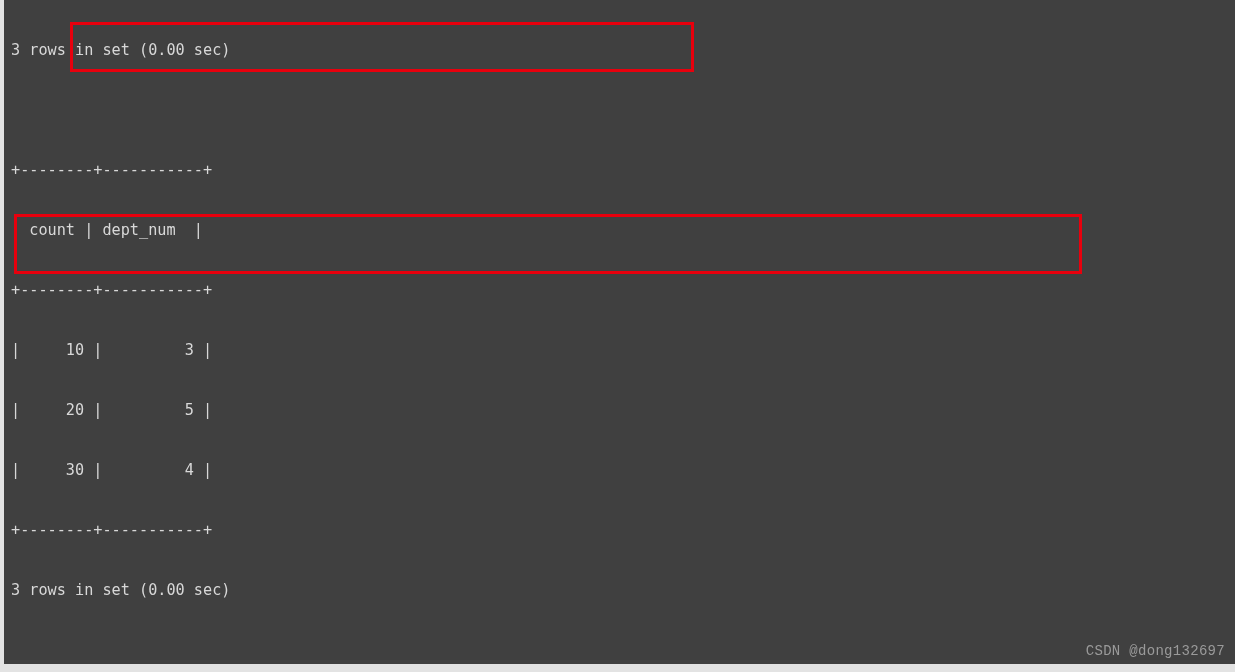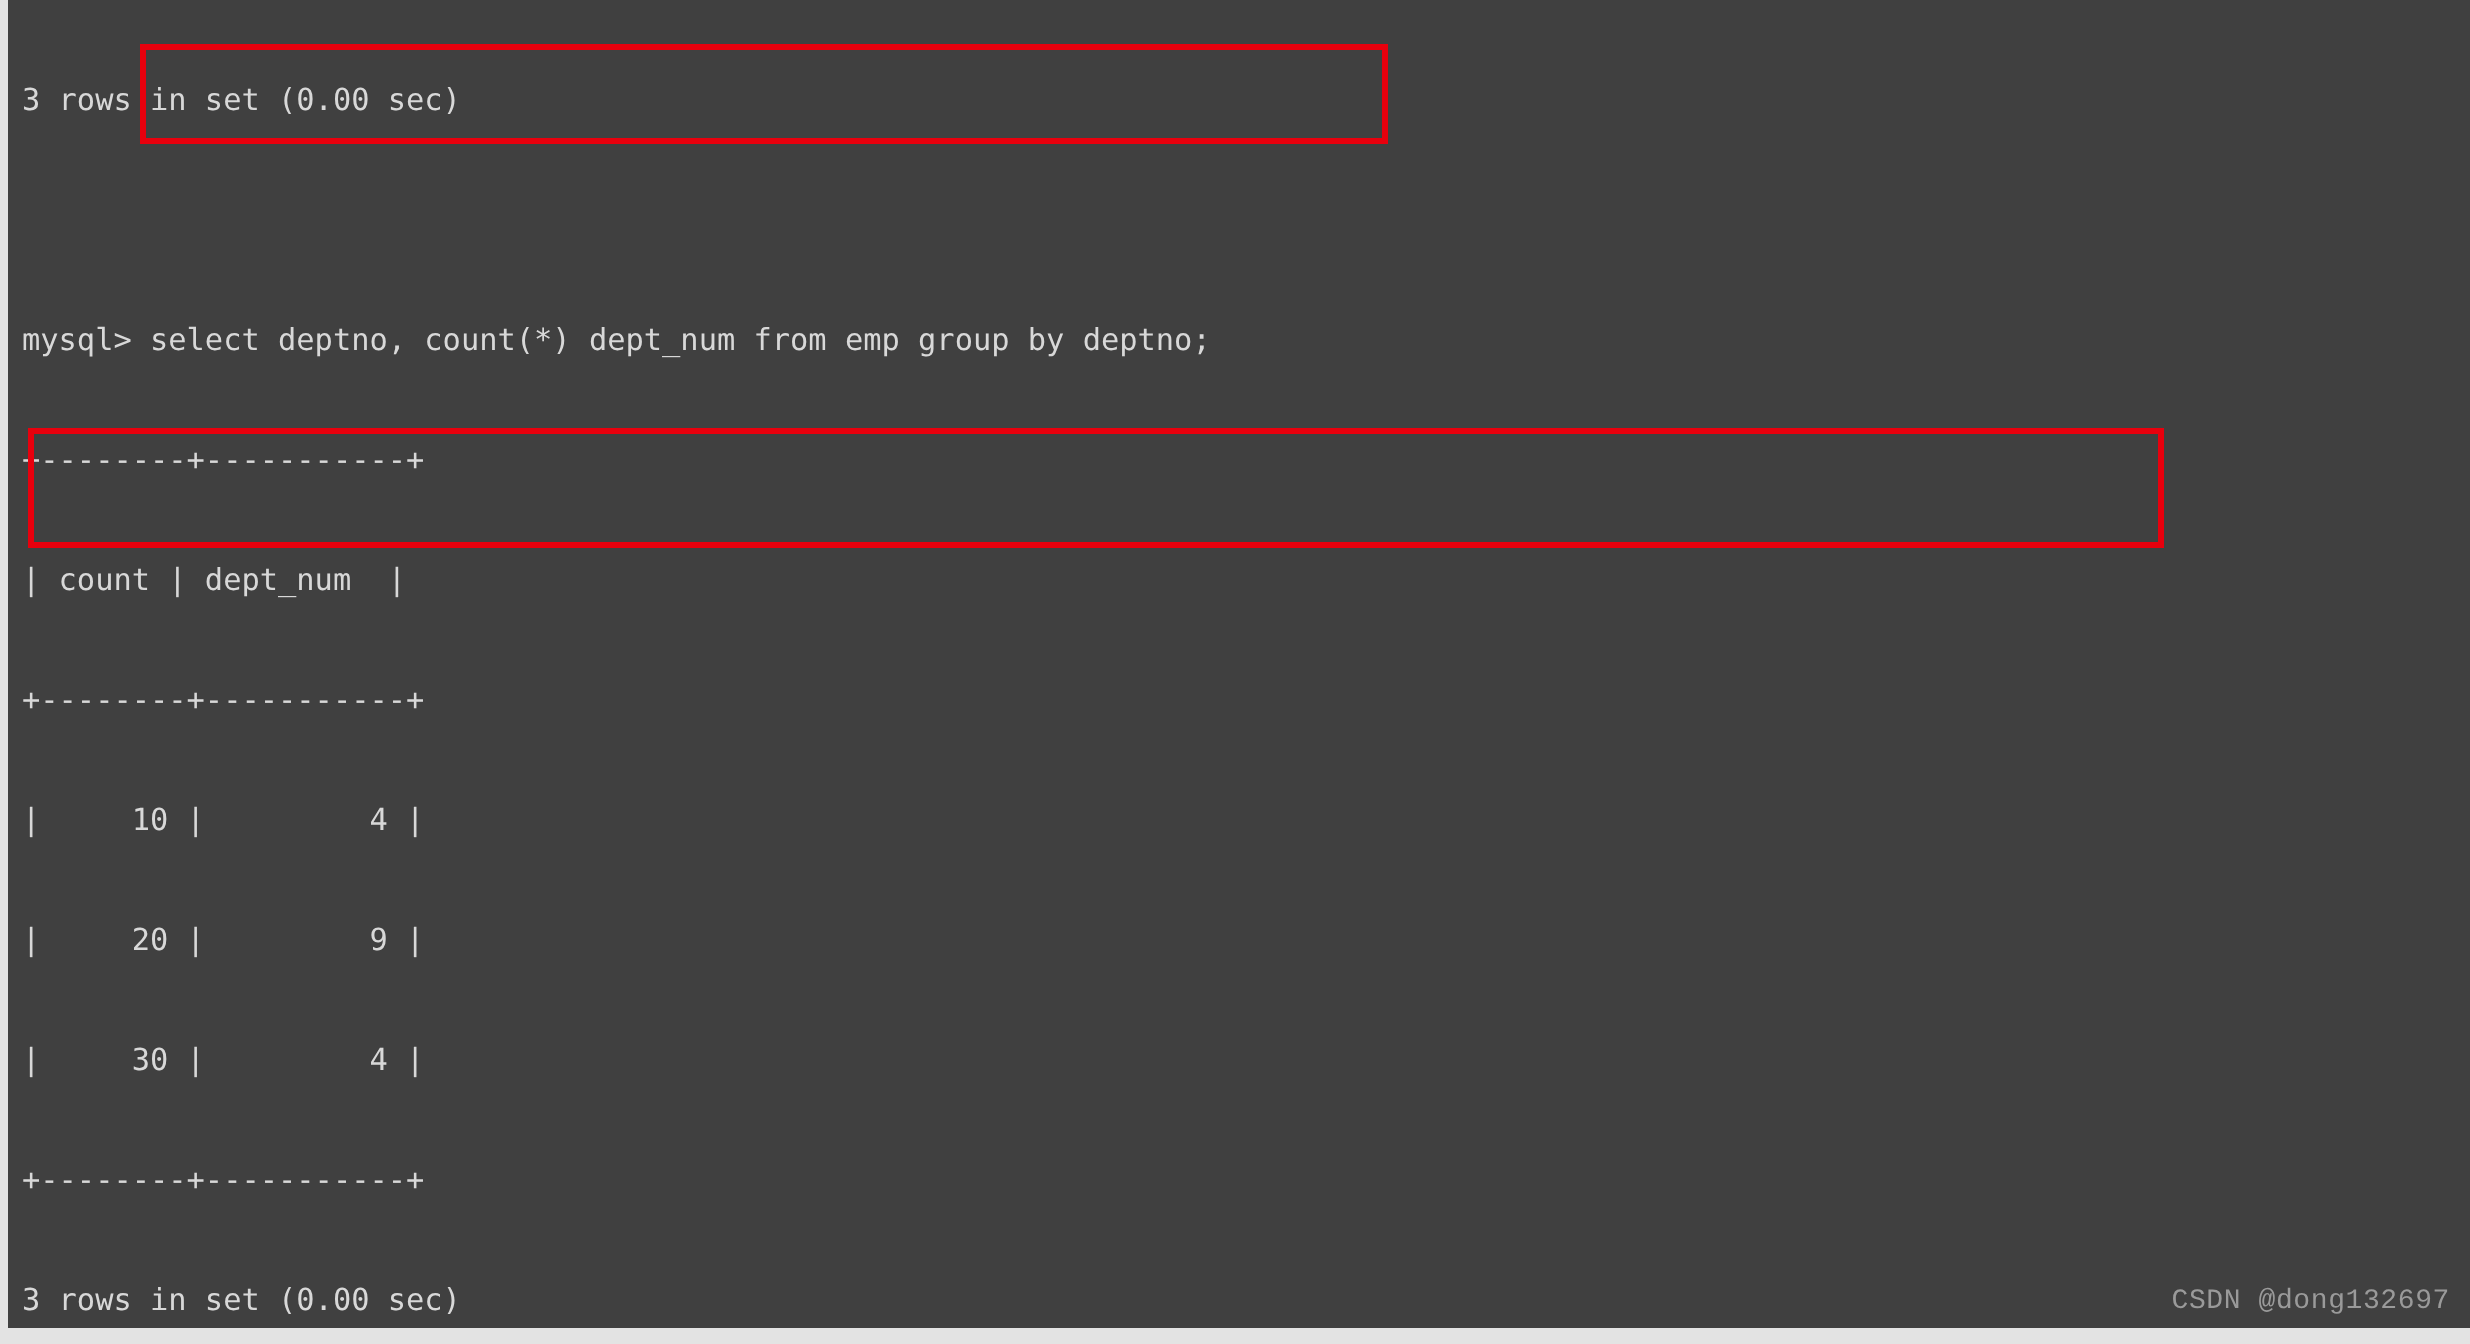--- a/index.html
+++ b/index.html
@@ -58,26 +58,25 @@
   }
 </style>
 </head>
 <body>
 
 <div id="terminal">
 
   <div id="console">
     <div class="line">3 rows in set (0.00 sec)</div>
     <div class="line blank"></div>
-    <div class="line">mysql&gt; select deptno, count(*) dept_num from emp group by deptno;</div>
     <div class="line">+--------+-----------+</div>
     <div class="line">| count | dept_num  |</div>
     <div class="line">+--------+-----------+</div>
-    <div class="line">|     10 |         4 |</div>
-    <div class="line">|     20 |         9 |</div>
+    <div class="line">|     10 |         3 |</div>
+    <div class="line">|     20 |         5 |</div>
     <div class="line">|     30 |         4 |</div>
     <div class="line">+--------+-----------+</div>
     <div class="line">3 rows in set (0.00 sec)</div>
     
     
     
     
     
     
     

